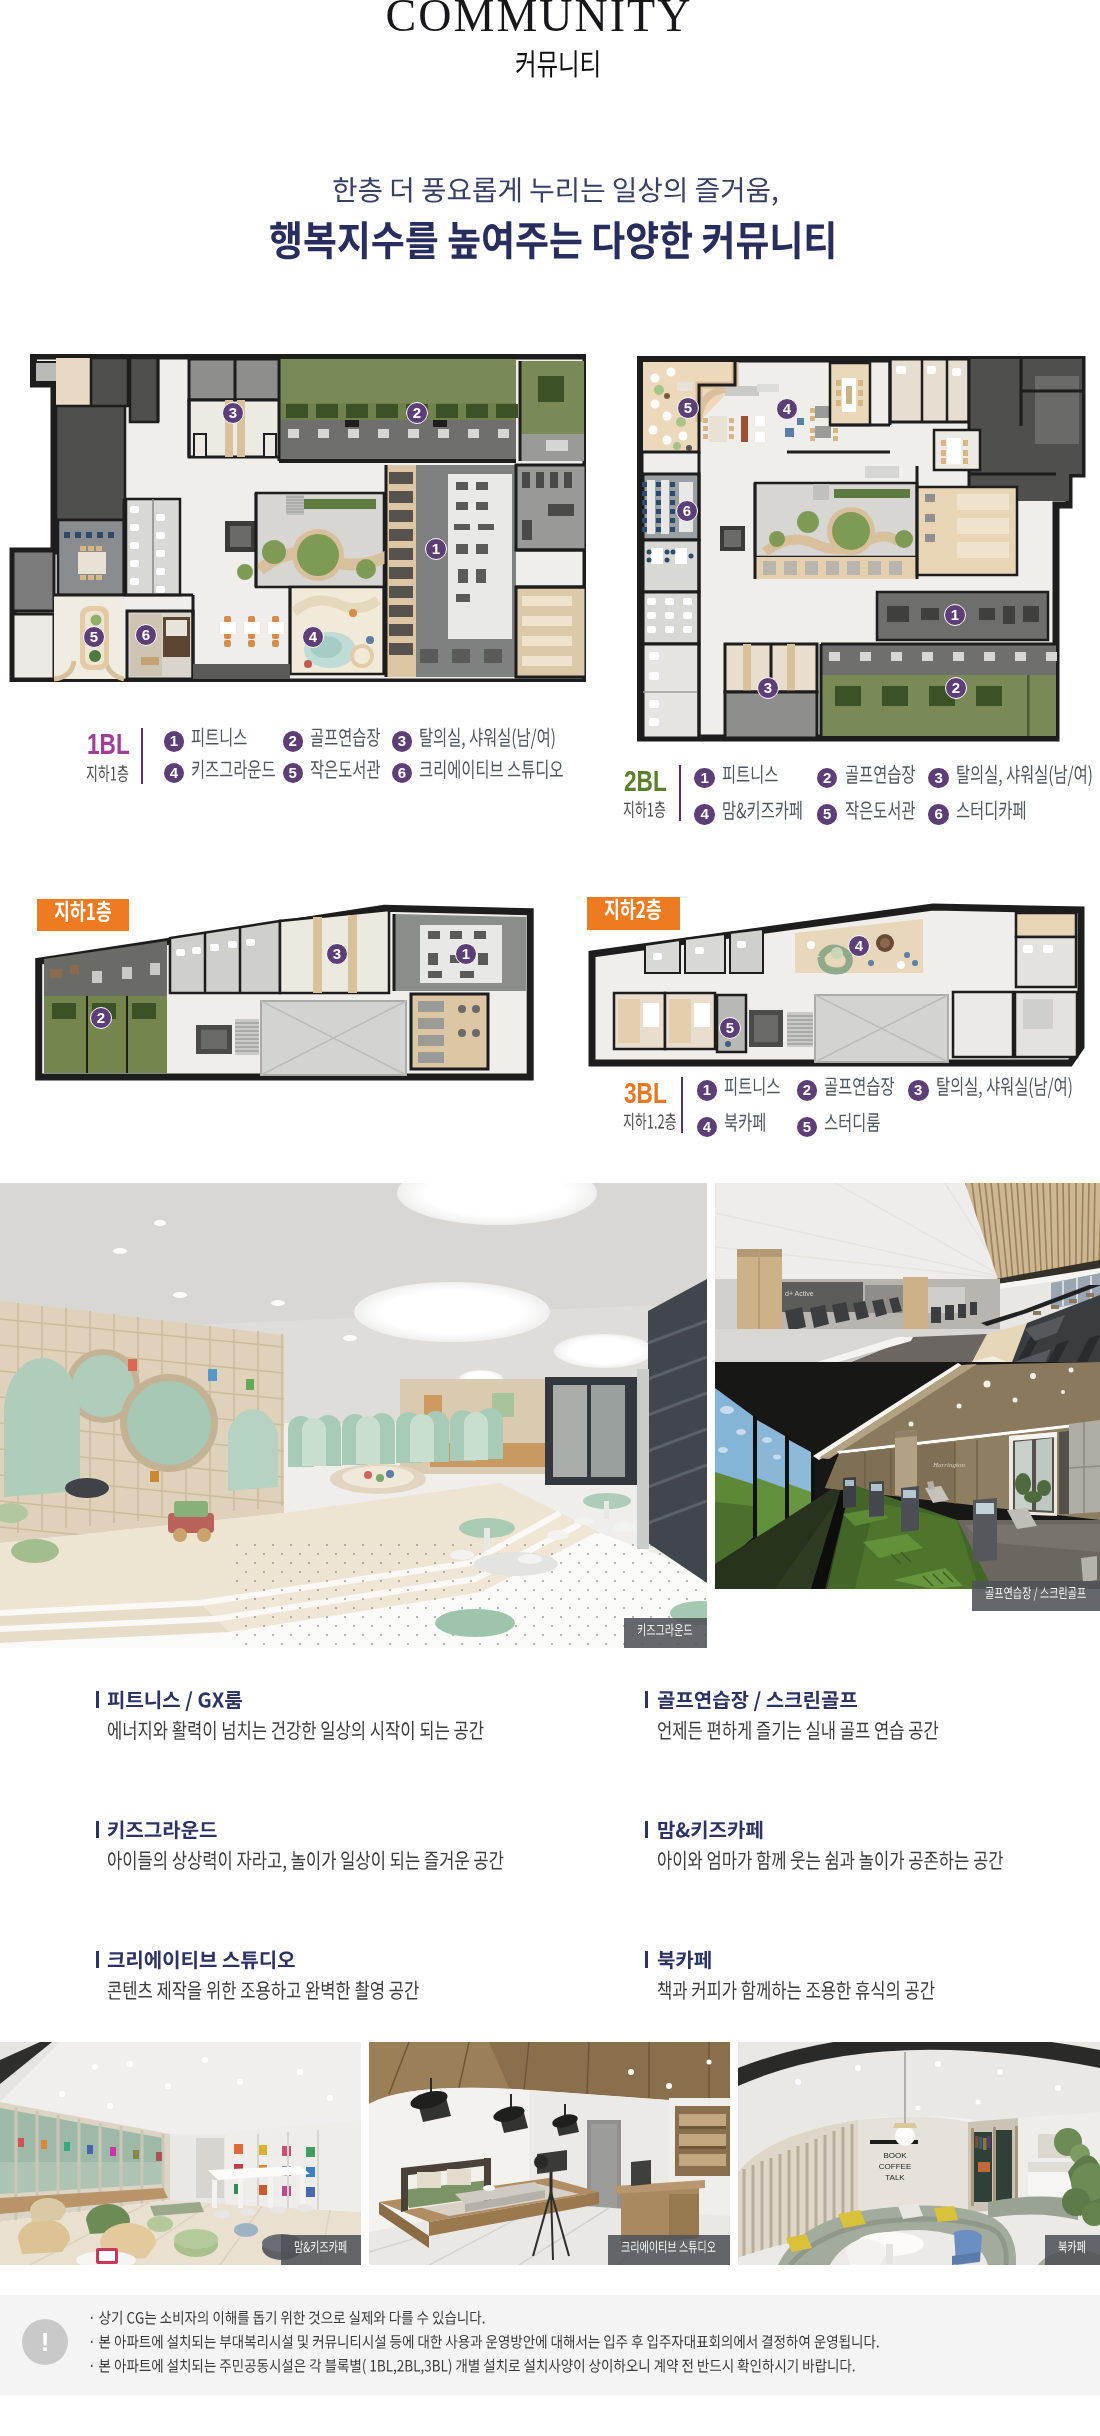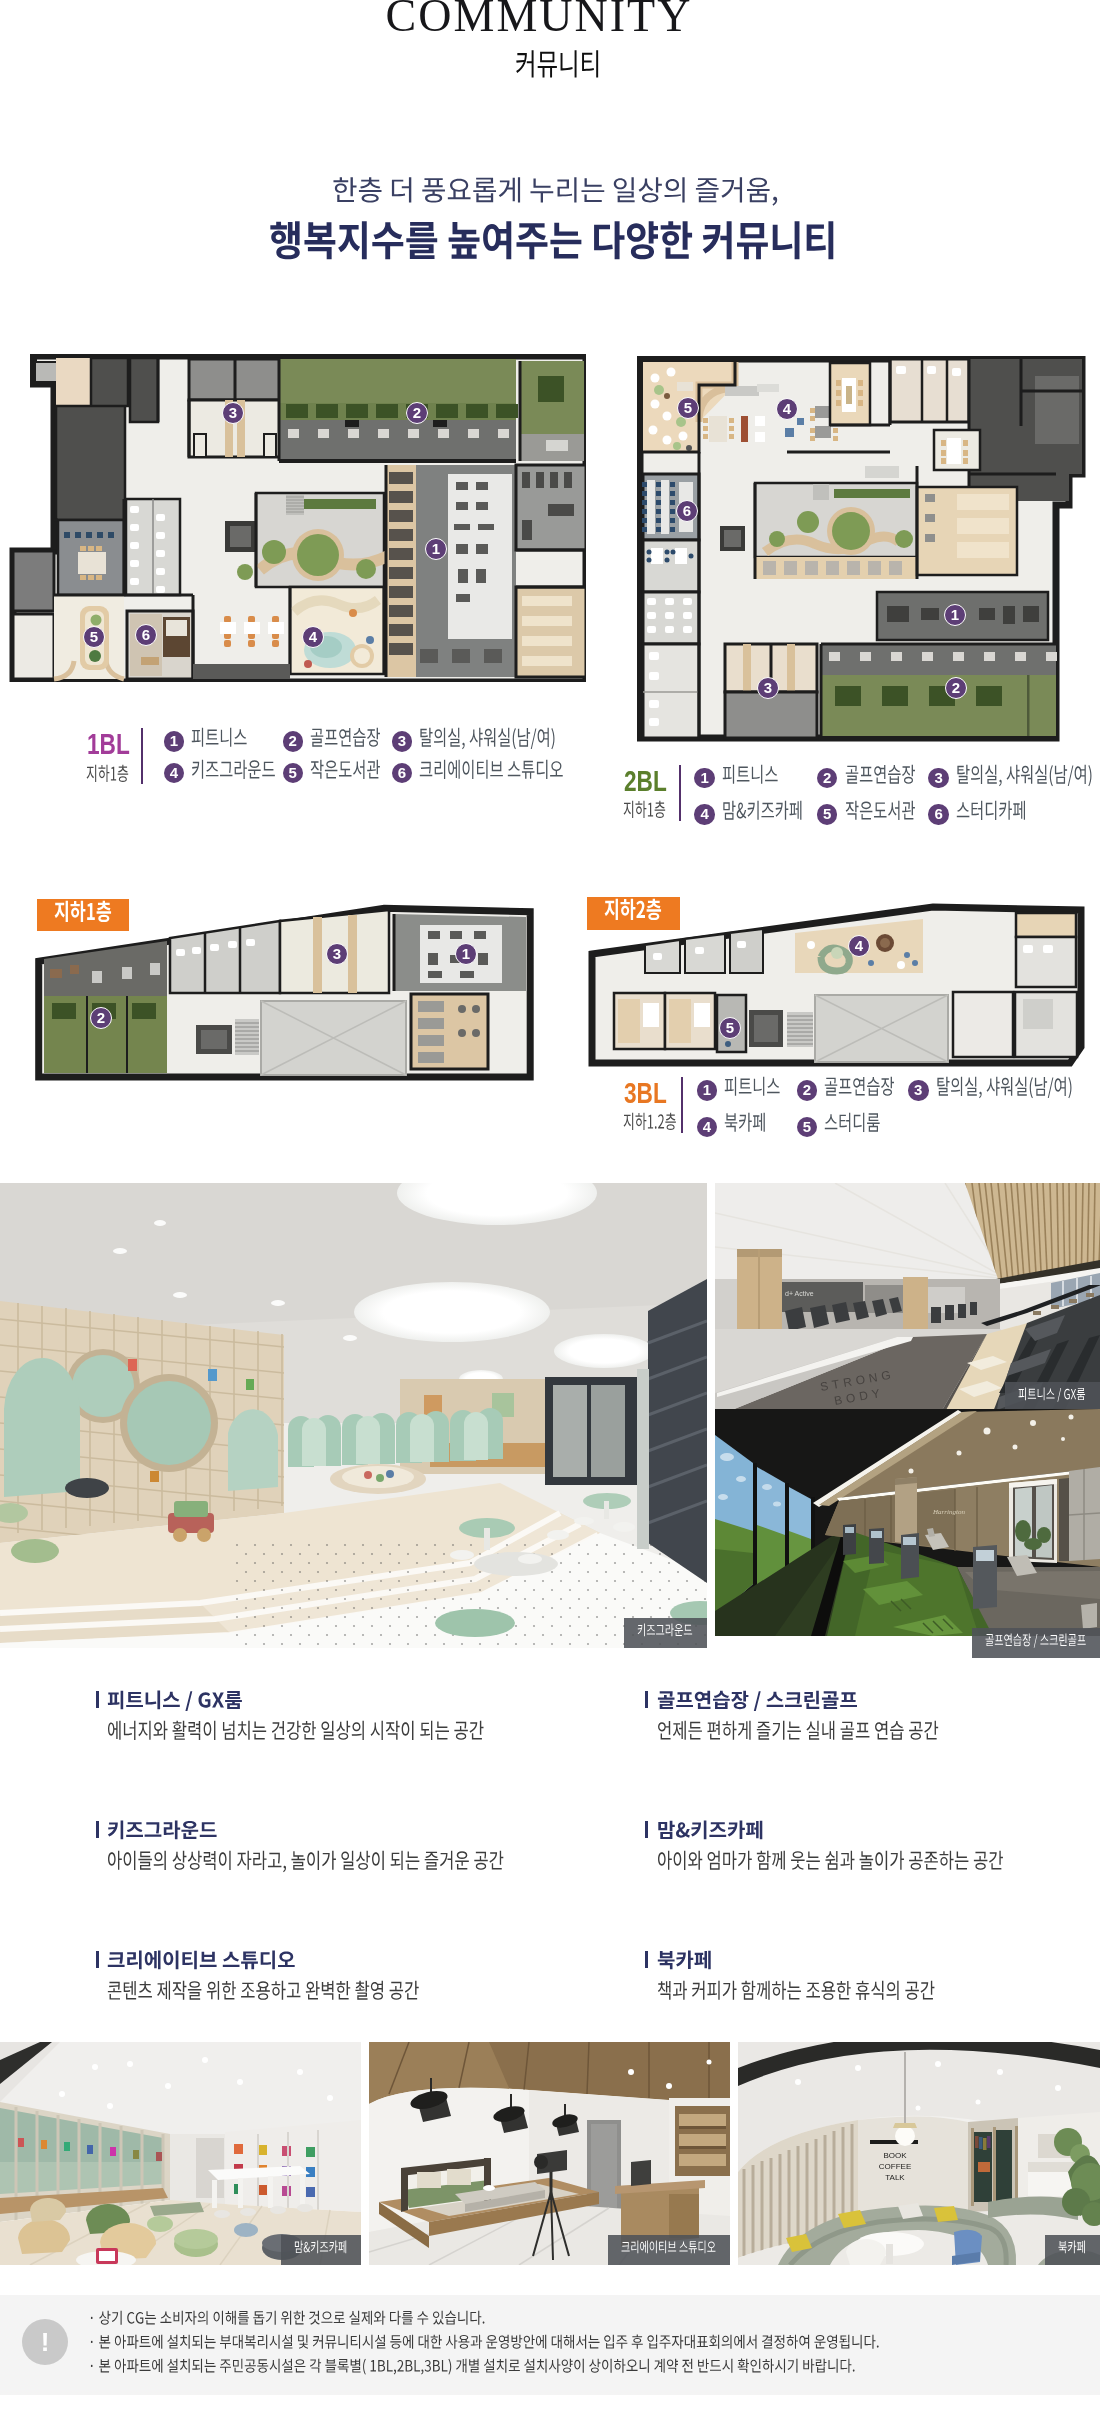--- a/index.html
+++ b/index.html
@@ -1338,21 +1338,21 @@
         <rect x="354" y="116" width="8" height="4"></rect>
         <rect x="371" y="110" width="8" height="4"></rect>
       </g>
       <path d="M266,140 l42,-13 66,-25 12,0 -74,28 -40,13 Z" fill="#1f2123"></path>
     </svg><div style="position:absolute;right:0;bottom:0;background:rgba(78,82,88,0.88);padding:5px 12px 6px;">
       <svg width="71" height="19" style="display:block" viewBox="0 0 71 19">
         <path transform="translate(1,12.18) scale(0.720,1)" d="M9.9 -11.6V1.1H11.1V-11.6ZM0.8 -2C3.1 -2 6.2 -2.1 8.9 -2.5L8.8 -3.4C8.2 -3.3 7.5 -3.2 6.8 -3.2V-9.3H8.2V-10.2H1V-9.3H2.4V-3L0.7 -3ZM3.5 -9.3H5.6V-3.1L3.5 -3.1Z M13.6 -1.5V-0.5H25.1V-1.5ZM15.1 -10.5V-3.8H23.7V-4.7H16.2V-6.7H23.3V-7.7H16.2V-9.5H23.6V-10.5Z M35.7 -11.6V1.1H36.8V-11.6ZM27.3 -3.2V-2.2H28.3C30.3 -2.2 32.3 -2.3 34.5 -2.8L34.4 -3.8C32.3 -3.3 30.3 -3.2 28.4 -3.2V-10.3H27.3Z M39.3 -1.6V-0.6H50.8V-1.6ZM44.4 -10.7V-9.7C44.4 -7.6 42 -5.7 39.8 -5.2L40.3 -4.3C42.3 -4.7 44.2 -6.1 45 -7.9C45.9 -6 47.8 -4.7 49.7 -4.3L50.2 -5.2C48 -5.6 45.6 -7.6 45.6 -9.7V-10.7Z M54.8 2.5H55.7L59.9 -11.1H59Z M68.7 0.2C70.1 0.2 71.2 -0.3 71.9 -1V-5.3H68.5V-4.2H70.7V-1.6C70.3 -1.2 69.6 -1 68.9 -1C66.7 -1 65.4 -2.6 65.4 -5.2C65.4 -7.7 66.8 -9.3 68.8 -9.3C69.9 -9.3 70.5 -8.9 71.1 -8.3L71.8 -9.2C71.2 -9.8 70.2 -10.4 68.8 -10.4C66.1 -10.4 64.1 -8.4 64.1 -5.1C64.1 -1.8 66 0.2 68.7 0.2Z M73.2 0H74.5L76 -2.8C76.3 -3.3 76.5 -3.8 76.8 -4.4H76.9C77.2 -3.8 77.5 -3.3 77.8 -2.8L79.3 0H80.7L77.7 -5.2L80.5 -10.3H79.2L77.8 -7.6C77.5 -7.2 77.3 -6.7 77.1 -6.1H77C76.7 -6.7 76.5 -7.2 76.2 -7.6L74.8 -10.3H73.4L76.2 -5.3Z M90.5 -2V-0H84.3V-2ZM83.2 -2.9V0.9H91.7V-2.9H87.9V-4.2H93.1V-5.1H81.6V-4.2H86.8V-2.9ZM83.1 -7.1V-6.1H91.9V-7.1H84.3V-8.3H91.6V-11.3H83.1V-10.4H90.5V-9.1H83.1Z" fill="#ffffff"></path>
       </svg>
     </div></div>
 
-<div class="abs" style="left:715px;top:1409px;width:385px;height:249px;overflow:hidden"><svg width="385" height="227" viewBox="0 0 385 227">
+<div class="abs" style="left:715px;top:1362px;width:385px;height:249px;overflow:hidden"><svg width="385" height="227" viewBox="0 0 385 227">
       <rect x="0" y="0" width="385" height="227" fill="#171716"></rect>
       <path d="M0,26 L38,54 L38,175 L0,208 Z" fill="#84b4d6"></path>
       <path d="M0,110 L38,122 L38,175 L0,208 Z" fill="#5d8836"></path>
       <path d="M0,140 L38,144 L38,175 L0,208 Z" fill="#4a702c"></path>
       <g fill="#ffffff" opacity="0.55">
         <ellipse cx="12" cy="48" rx="7" ry="4"></ellipse>
         <ellipse cx="26" cy="70" rx="5" ry="3"></ellipse>
         <ellipse cx="8" cy="88" rx="5" ry="3"></ellipse>
       </g>
       <path d="M42,58 L70,74 L70,168 L42,178 Z" fill="#8ab7d8"></path>

